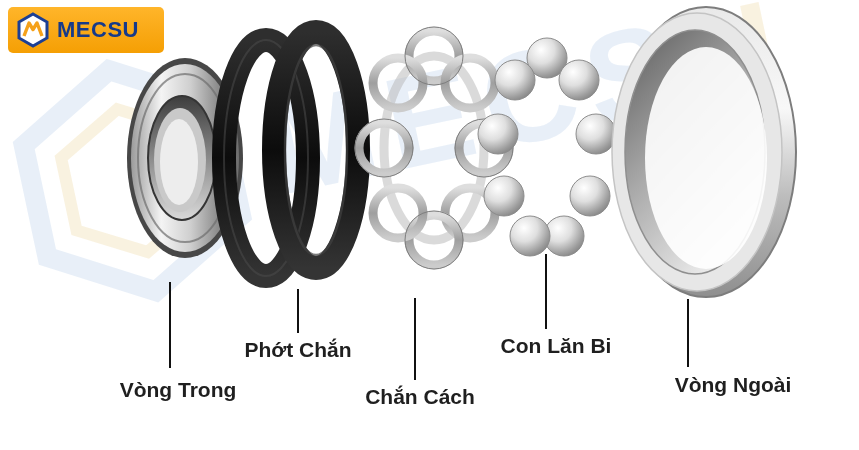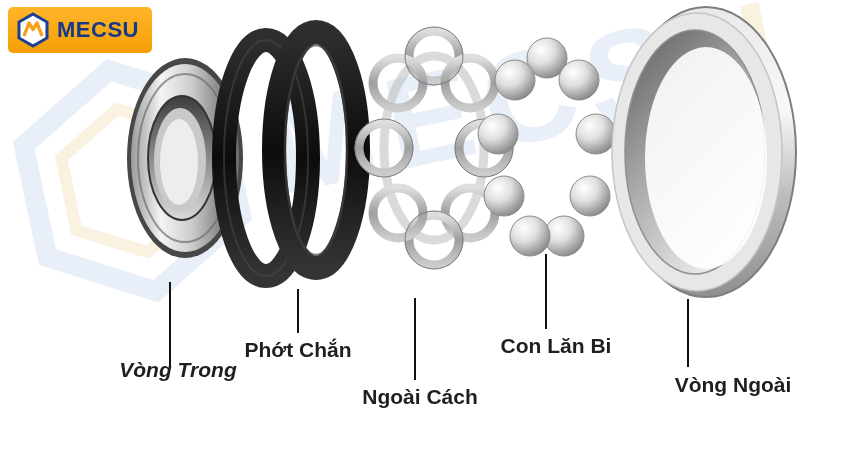--- a/index.html
+++ b/index.html
@@ -24,21 +24,21 @@
   svg.scene { position:absolute; left:0; top:0; z-index:1; }
 
   .part-label {
     position:absolute; z-index:2; width:180px; text-align:center;
     font-size:21px; font-weight:bold; color:#1f1f1f; line-height:1.32;
   }
 
   .logo {
     position:absolute; left:8px; top:7px; z-index:3;
     display:flex; align-items:center; gap:7px;
-    padding:5px 13px 5px 8px;
+    padding:5px 25px 5px 8px;
     background:linear-gradient(180deg,#ffb52a 0%,#f59f04 100%);
     border-radius:5px;
     text-align:right;
   }
   .logo-text { font-size:22px; font-weight:bold; color:#163a8a; letter-spacing:0.5px; }
 </style>
 </head>
 <body>
 
 <div class="stage">
@@ -148,26 +148,26 @@
 
     <g stroke="#111111" stroke-width="2">
       <line x1="170" y1="282" x2="170" y2="368"></line>
       <line x1="298" y1="289" x2="298" y2="333"></line>
       <line x1="415" y1="298" x2="415" y2="380"></line>
       <line x1="546" y1="254" x2="546" y2="329"></line>
       <line x1="688" y1="299" x2="688" y2="367"></line>
     </g>
   </svg>
 
-  <div class="part-label" style="left:88px; top:356px;font-style:italic;">Vòng Trong</div>
+  <div class="part-label" style="left:88px; top:376px;">Vòng Trong</div>
 
   <div class="part-label" style="left:208px; top:336px;">Phớt Chắn</div>
 
   <div class="part-label" style="left:330px; top:383px;">
-    <div>Ngoài Cách</div>
+    <div>Chắn Cách</div>
   </div>
 
   <div class="part-label" style="left:466px; top:332px;">Con Lăn Bi</div>
 
   <div class="part-label" style="left:643px; top:371px;">Vòng Ngoài</div>
 
   <div class="logo">
     <svg width="34" height="36" viewBox="0 0 34 36">
       <polygon points="17,2 31,10 31,26 17,34 3,26 3,10" fill="#ffffff" stroke="#1c3f94" stroke-width="3"></polygon>
       <path d="M8,24 L13,11 L17,17.5 L21,11 L26,24" fill="none" stroke="#f5a11a" stroke-width="3.4" stroke-linejoin="round"></path>

